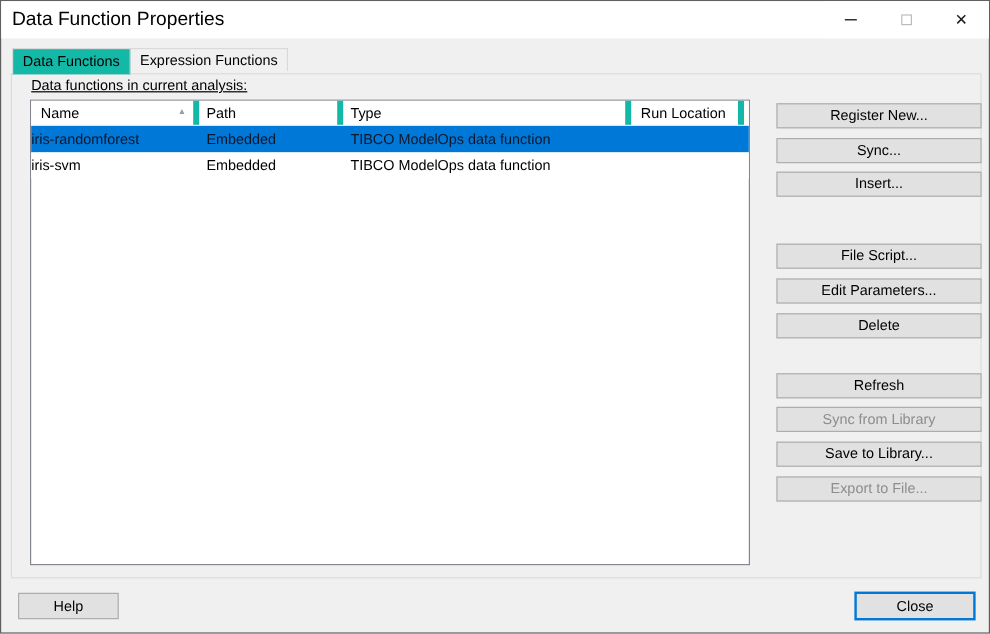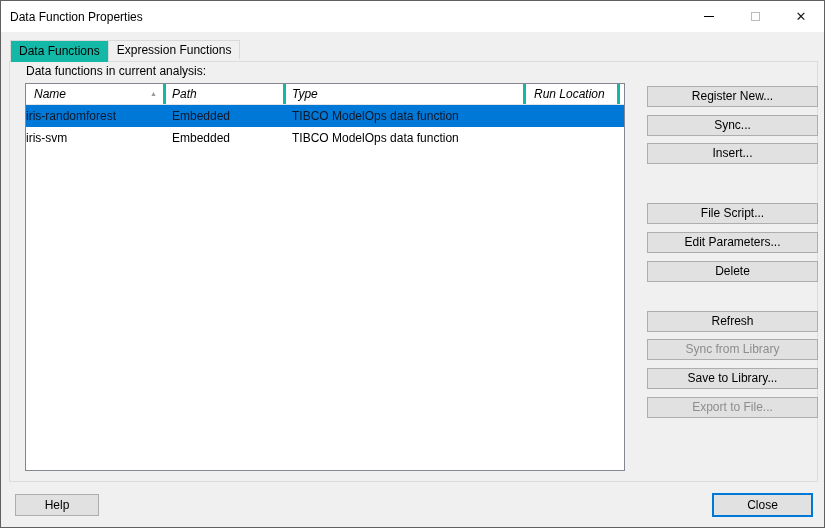--- a/index.html
+++ b/index.html
@@ -9,40 +9,40 @@
     font-size: 12px;
     color: #000;
     background: #f0f0f0;
     position: relative;
     overflow: hidden;
   }
   .dialog { position: absolute; inset: 0; border: 1px solid #606060; background: #f0f0f0; }
 
   
   .titlebar { position: absolute; top: 0; left: 0; right: 0; height: 31px; background: #ffffff; display: flex; align-items: center; }
-  .title { flex: 1; padding-left: 9px; font-size: 12px; }
+  .title { flex: 1; padding-left: 9px; font-size: 16px; }
   .caption-buttons { display: flex; height: 100%; }
   .cap-btn { width: 46px; height: 100%; display: flex; align-items: center; justify-content: center; background: #ffffff; }
   .min-glyph { width: 10px; height: 1px; background: #000; }
   .max-glyph { width: 9px; height: 9px; border: 1px solid #bcbcbc; }
   .close-x { font-size: 13px; color: #1a1a1a; line-height: 1; }
 
   
   .tabs { position: absolute; top: 39px; left: 9px; display: flex; align-items: flex-end; z-index: 3; height: 22px; }
   .tab { height: 19px; line-height: 18px; padding: 0 8px; background: #f0f0f0; border: 1px solid #d9d9d9; border-bottom: none; margin-bottom: 3px; white-space: nowrap; }
   .tab:not(:first-child) { border-left: none; }
   .tab.active { height: 22px; line-height: 20px; margin-bottom: 0; background: #14b8a6; border-left: 1px solid #d9d9d9; position: relative; z-index: 4; }
   .tab-page { position: absolute; left: 8px; top: 60px; width: 809px; height: 421px; border: 1px solid #dcdcdc; background: #f0f0f0; }
 
-  .list-label { position: absolute; left: 25px; top: 63px; z-index: 2; }
+  .list-label { position: absolute; left: 25px; top: 63px; z-index: 2; text-decoration: underline; }
 
   
   .table { position: absolute; left: 24px; top: 82px; width: 600px; height: 388px; background: #ffffff; border: 1px solid #828790; z-index: 2; }
   .thead { display: flex; height: 21px; background: #ffffff; border-bottom: 1px solid #e5e5e5; }
-  .th { position: relative; line-height: 20px; border-right: 3px solid #14b8a6; padding-left: 8px; white-space: nowrap; overflow: hidden; font-style: italic; }
+  .th { position: relative; line-height: 20px; border-right: 5px solid #14b8a6; padding-left: 8px; white-space: nowrap; overflow: hidden; }
   .c1 { width: 140px; }
   .c2 { width: 120px; padding-left: 6px; }
   .c3 { width: 240px; padding-left: 6px; }
   .c4 { width: 94px; padding-left: 8px; }
   .sort { position: absolute; right: 6px; top: 0; font-size: 7px; line-height: 20px; color: #9a9a9a; }
   .trow { display: flex; height: 22px; line-height: 22px; background: #ffffff; }
   .trow.selected { background: #0078d7; color: #0f172a; }
   .td { white-space: nowrap; overflow: hidden; }
 
   

